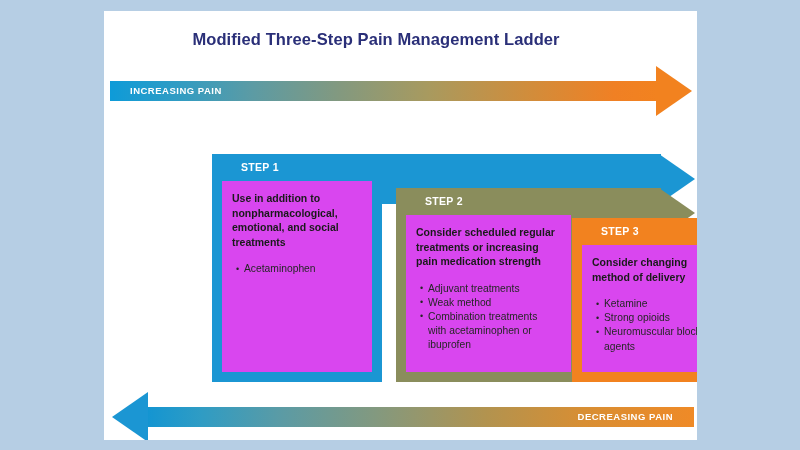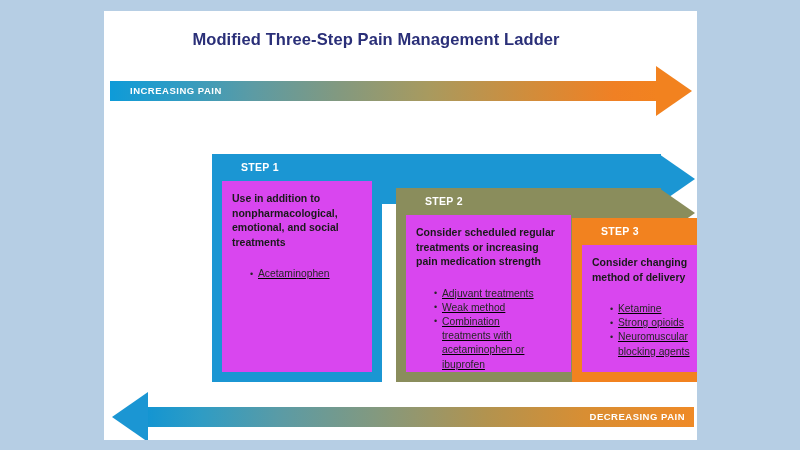--- a/index.html
+++ b/index.html
@@ -97,21 +97,21 @@
     width: 548px;
     background: linear-gradient(to right,
       #1395d2 0%, #2f9cc4 10%, #5c9ba4 25%,
       #83997f 42%, #b2934f 62%, #d88e33 80%, #ef8a27 100%);
   }
   #decreasing-pain-arrow .head {
     left: 2px;
     border-right: 36px solid #1b96d3;
   }
   #decreasing-pain-arrow .label {
-    right: 12px;
+    right: 24px;
     text-align: right;
   }
 
   
   .step-arrow {
     position: absolute;
     height: 50px;
   }
   .step-arrow .tail {
     position: absolute;
@@ -167,23 +167,22 @@
   }
   .step-heading {
     color: #1a1a1a;
     font-size: 10.5px;
     font-weight: bold;
     line-height: 14.5px;
     margin: 0 0 13px 0;
   }
   .step-list {
     list-style: none;
-    margin: 18px;
+    margin: 4px;
     padding: 0;
-    text-decoration: underline;
   }
   .step-list li {
     position: relative;
     color: #262626;
     font-size: 10.3px;
     line-height: 14.2px;
     padding-left: 8px;
     margin-bottom: 0px;
   }
   .step-list li::before {

